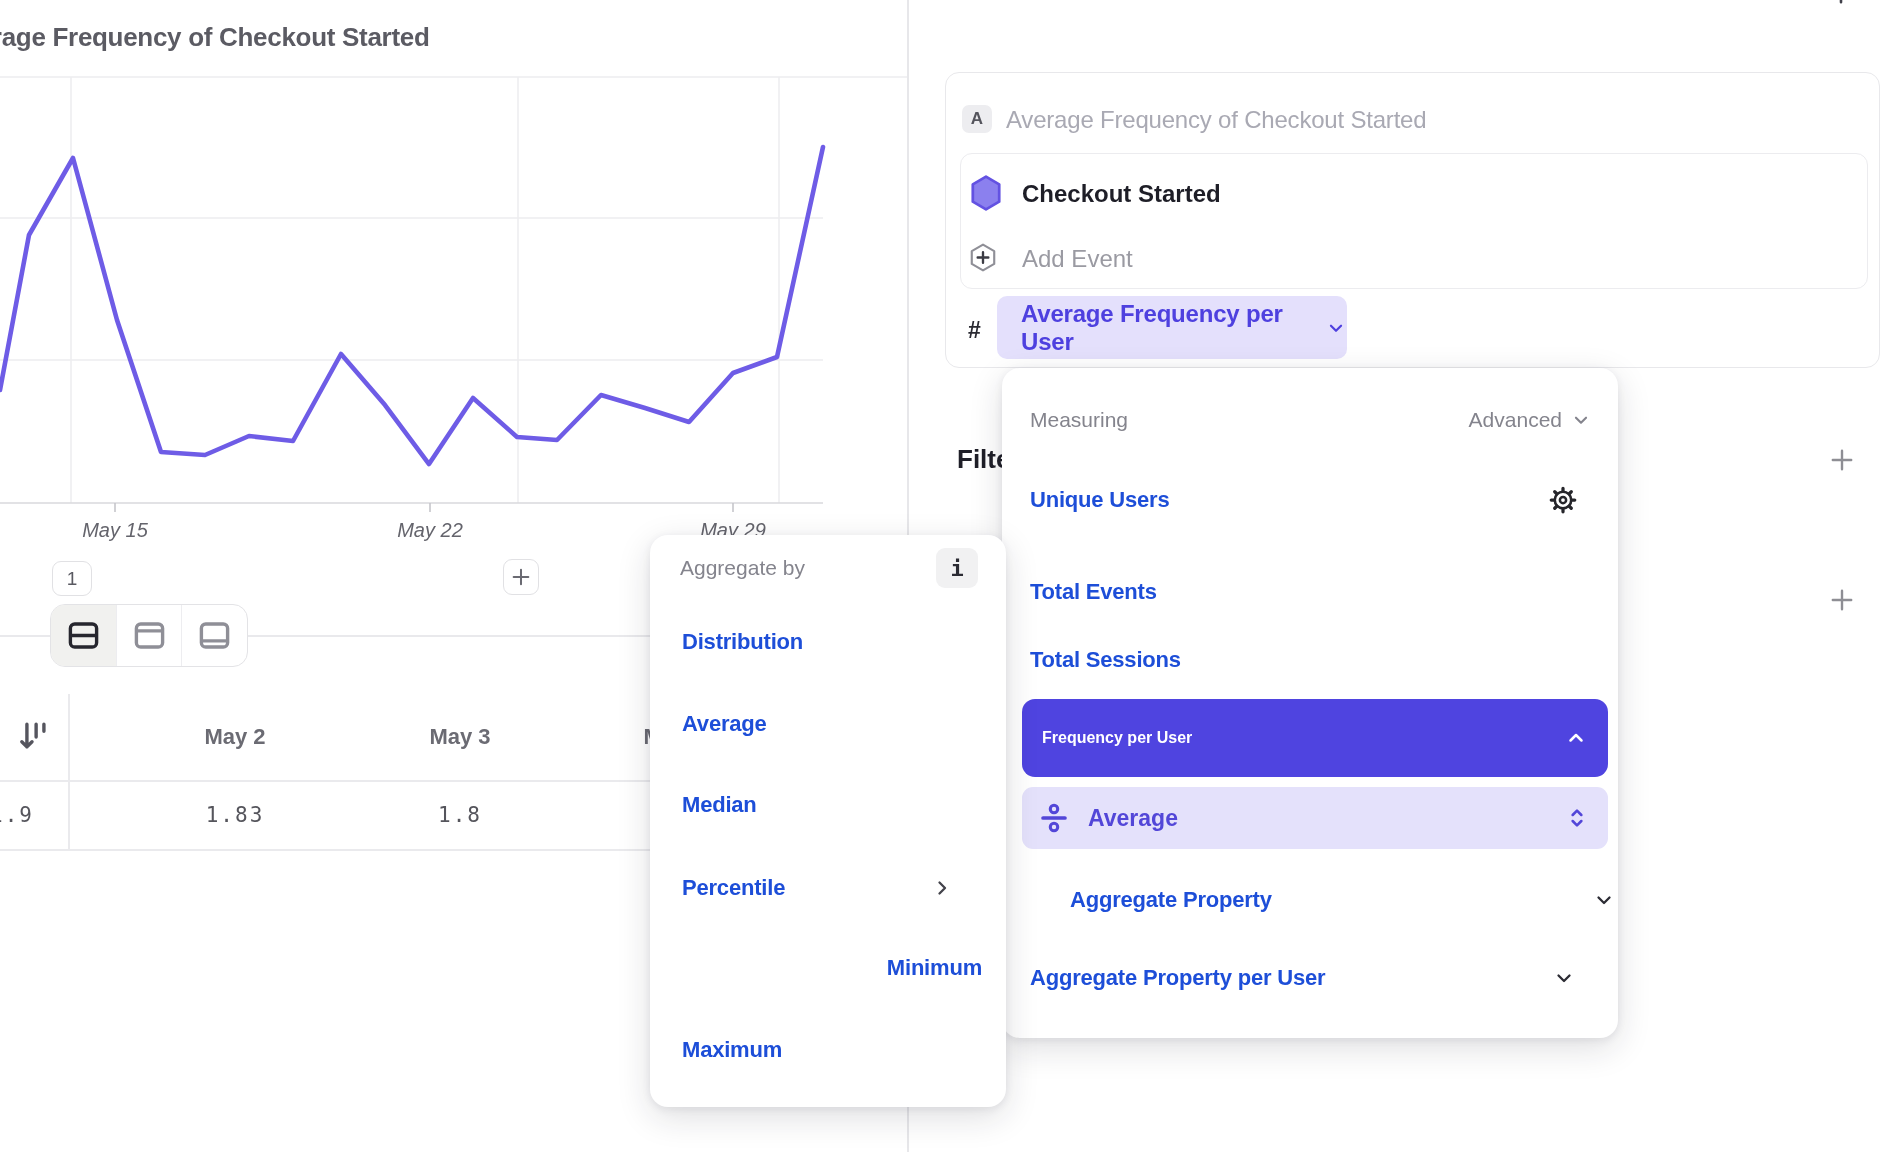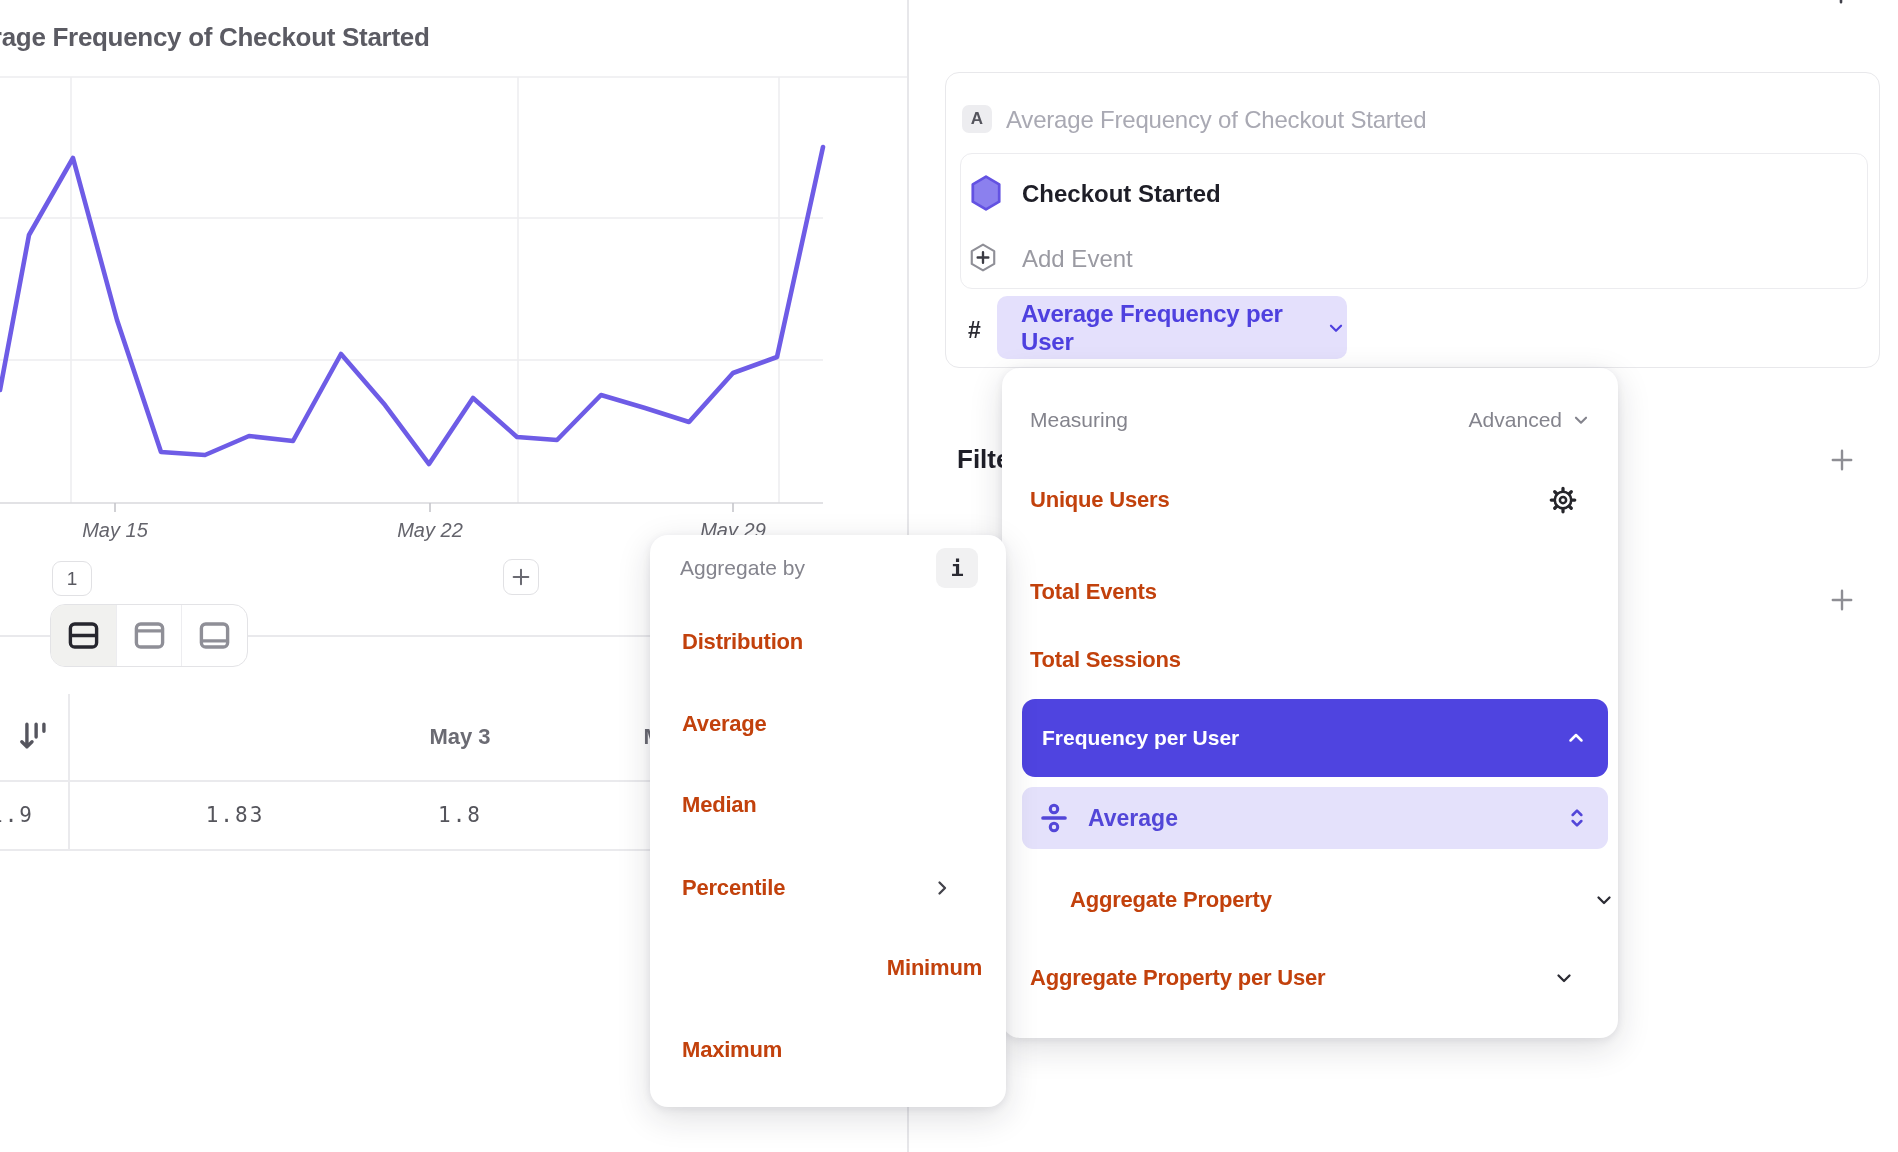--- a/index.html
+++ b/index.html
@@ -45,26 +45,26 @@
   #event-card{left:960px;top:153px;width:908px;height:136px;border:1.5px solid #ececef;border-radius:12px;box-sizing:border-box;}
   #event-row-label{left:1022px;top:180px;font-size:24px;font-weight:700;color:#1e1e27;}
   #add-event-label{left:1022px;top:245px;font-size:24px;font-weight:500;color:#9a9aa2;}
   #operator-hash{left:968px;top:317px;font-size:23px;font-weight:600;color:#2a2a32;}
   #measure-pill{left:997px;top:296px;width:350px;height:63px;background:#e4e0fc;border-radius:10px;z-index:10;}
   #measure-pill span{margin-left:24px;font-size:24px;font-weight:600;color:#4e40df;letter-spacing:-.2px;}
   
   .popover{background:#fff;border-radius:18px;box-shadow:0 10px 34px rgba(25,25,46,.14),0 2px 8px rgba(25,25,46,.08);}
   #measuring-popover{left:1002px;top:368px;width:616px;height:670px;z-index:40;}
   #aggby-popover{left:650px;top:535px;width:356px;height:572px;z-index:50;}
-  .menu-label{font-size:22px;font-weight:600;color:#c2410c;letter-spacing:-.2px;}
+  .menu-label{font-size:22px;font-weight:600;color:#1d4ed8;letter-spacing:-.2px;}
   .menu-muted{font-size:21px;font-weight:500;color:#84848d;}
   .mrow{left:1030px;width:562px;height:44px;display:flex;align-items:center;}
   .sel-row{left:1022px;width:586px;box-sizing:border-box;display:flex;align-items:center;z-index:41;}
   #freq-row{top:699px;height:78px;background:#4f44e0;border-radius:13px;}
-  #freq-row span{margin-left:20px;font-size:21px;font-weight:600;color:#fff;}
+  #freq-row span{margin-left:20px;font-size:16px;font-weight:600;color:#fff;}
   #avg-row{top:787px;height:62px;background:#e4e1fb;border-radius:11px;}
   #avg-row span{margin-left:24px;font-size:23px;font-weight:600;color:#5246d8;}
   .arow{left:682px;width:300px;height:44px;display:flex;align-items:center;}
   #info-chip{left:936px;top:548px;width:42px;height:40px;background:#f1f1f2;border-radius:9px;
              display:flex;align-items:center;justify-content:center;
              font-family:"DejaVu Sans Mono",monospace;font-size:22px;font-weight:700;color:#2b2b33;}
   .icon-right{position:absolute;}
 </style>
 </head>
 <body>
@@ -125,20 +125,21 @@
   <div class="abs tline" id="col-divider"></div>
   <div class="abs tline" id="thead-divider"></div>
   <div class="abs tline" id="tbody-divider"></div>
 
   <div class="abs th" style="left:0;width:68px;">
     <svg width="34" height="38" viewBox="0 0 24 26">
       <path d="M7 4v16M3.4 16.4L7 20l3.6-3.6" stroke="#55555e" stroke-width="2.4" stroke-linecap="round" stroke-linejoin="round" fill="none"></path>
       <path d="M13.5 4v9M19 4v5" stroke="#55555e" stroke-width="2.4" stroke-linecap="round" fill="none"></path>
     </svg>
   </div>
+  <div class="abs th datacol" style="left:125px;">May 2</div>
   <div class="abs th datacol" style="left:350px;">May 3</div>
   <div class="abs th datacol" style="left:564px;">May 4</div>
 
   <div class="abs td" style="left:-22px;width:68px;">1.9</div>
   <div class="abs td datacol" style="left:125px;">1.83</div>
   <div class="abs td datacol" style="left:350px;">1.8</div>
   <div class="abs td datacol" style="left:564px;">1.7</div>
 
   <div class="abs" id="panel-divider"></div>
 

